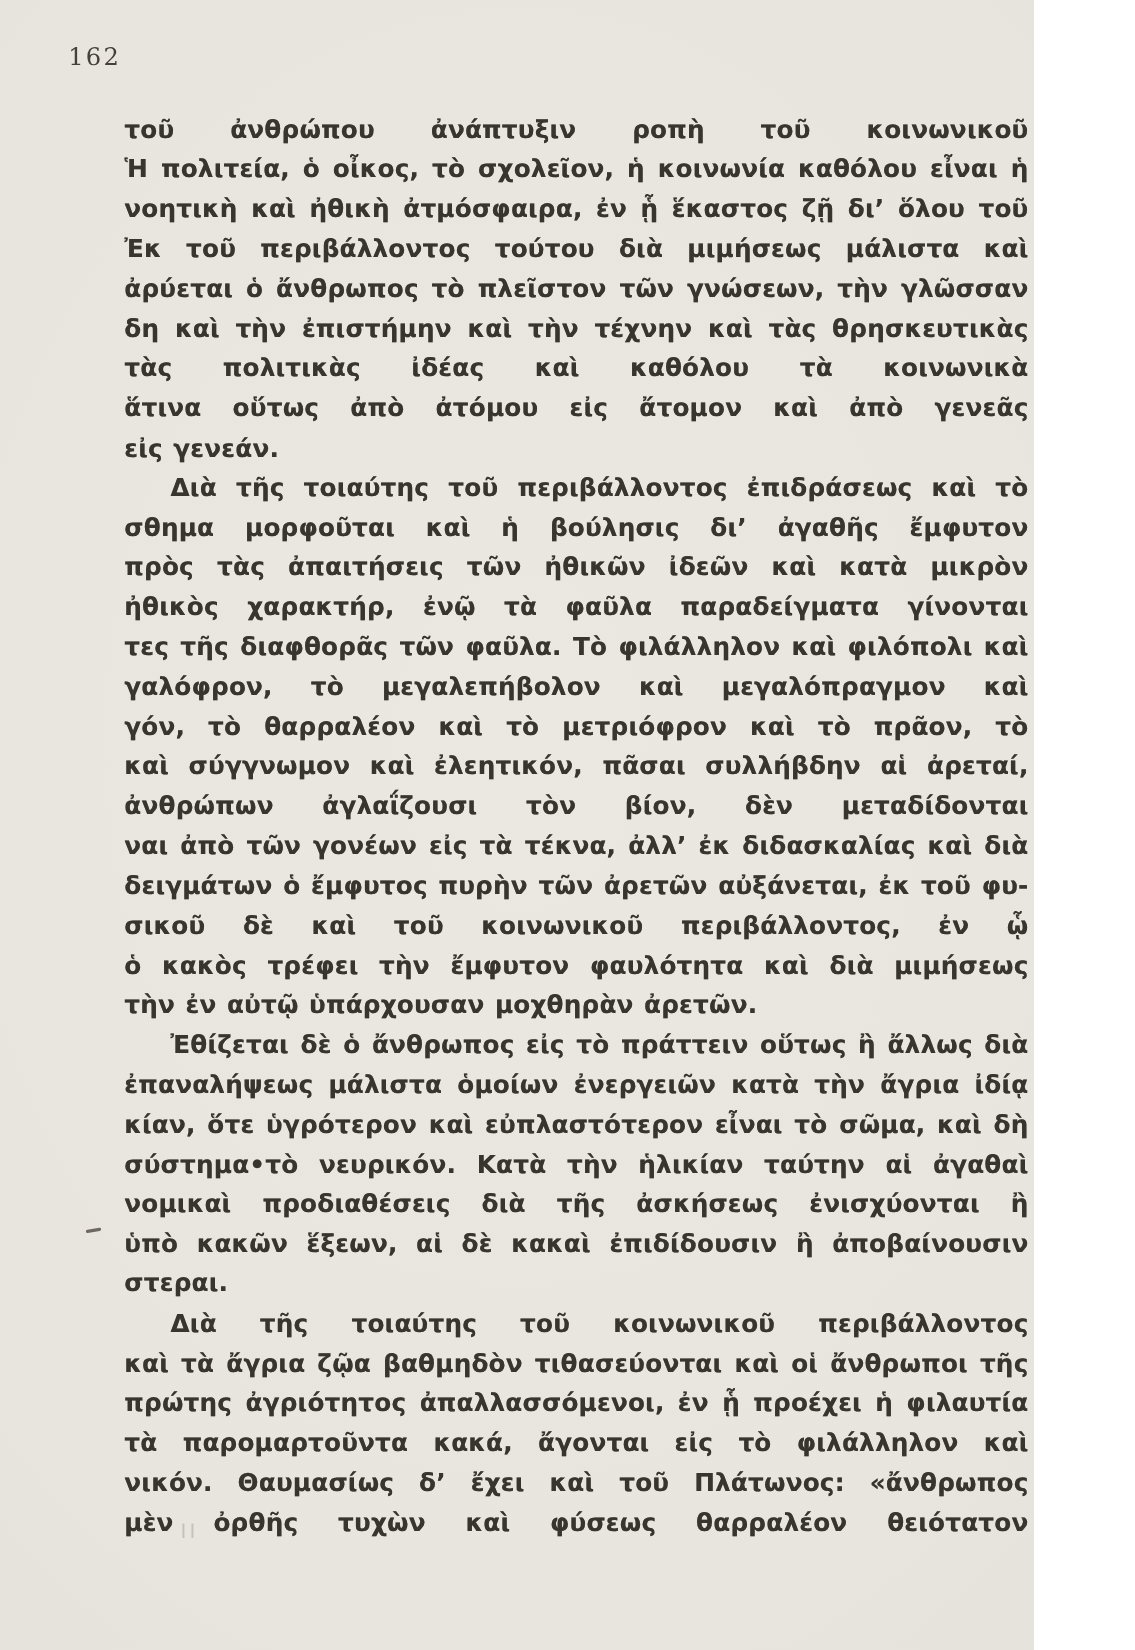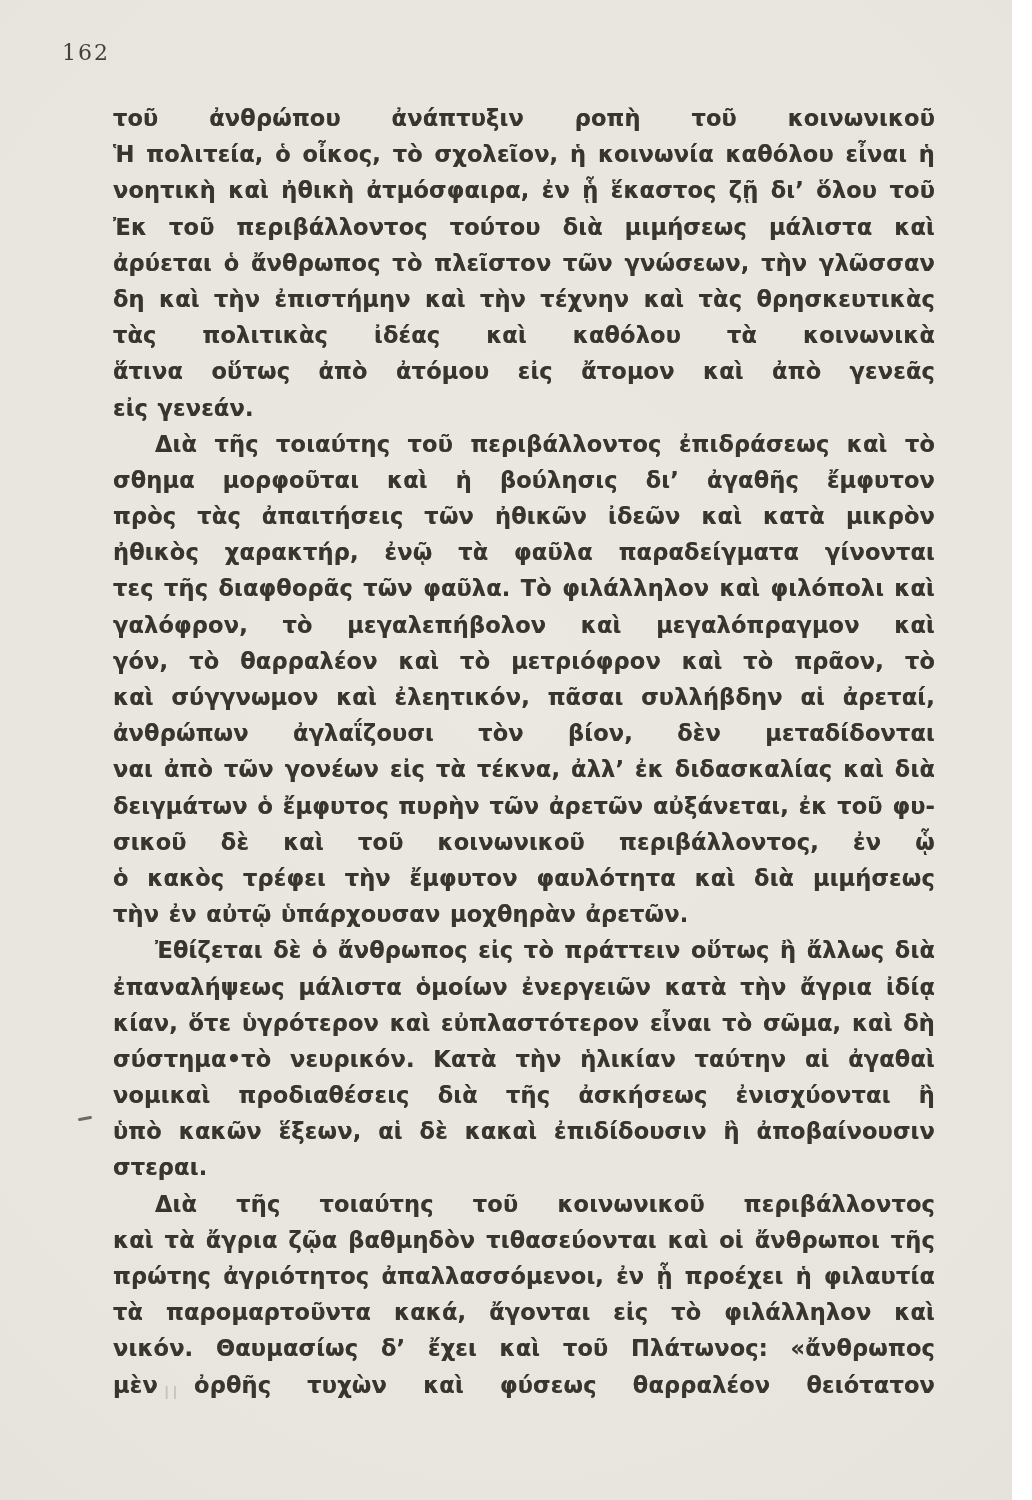--- a/index.html
+++ b/index.html
@@ -1,21 +1,21 @@
 <!DOCTYPE html>
 <html><head>
 <meta charset="utf-8">
 <style>
   html, body {
     margin: 0;
     padding: 0;
   }
   .scan-page {
     position: relative;
-    width: 1012px;
+    width: 940px;
     height: 1500px;
     overflow: hidden;
     background:
       radial-gradient(ellipse 120% 100% at 50% 45%,
         #ebe8e2 0%, #e8e5df 55%, #e3e0d8 85%, #dcd9d0 100%);
     font-family: "DejaVu Sans", sans-serif;
     color: #38352f;
   }
   .page-number {
     position: absolute;

